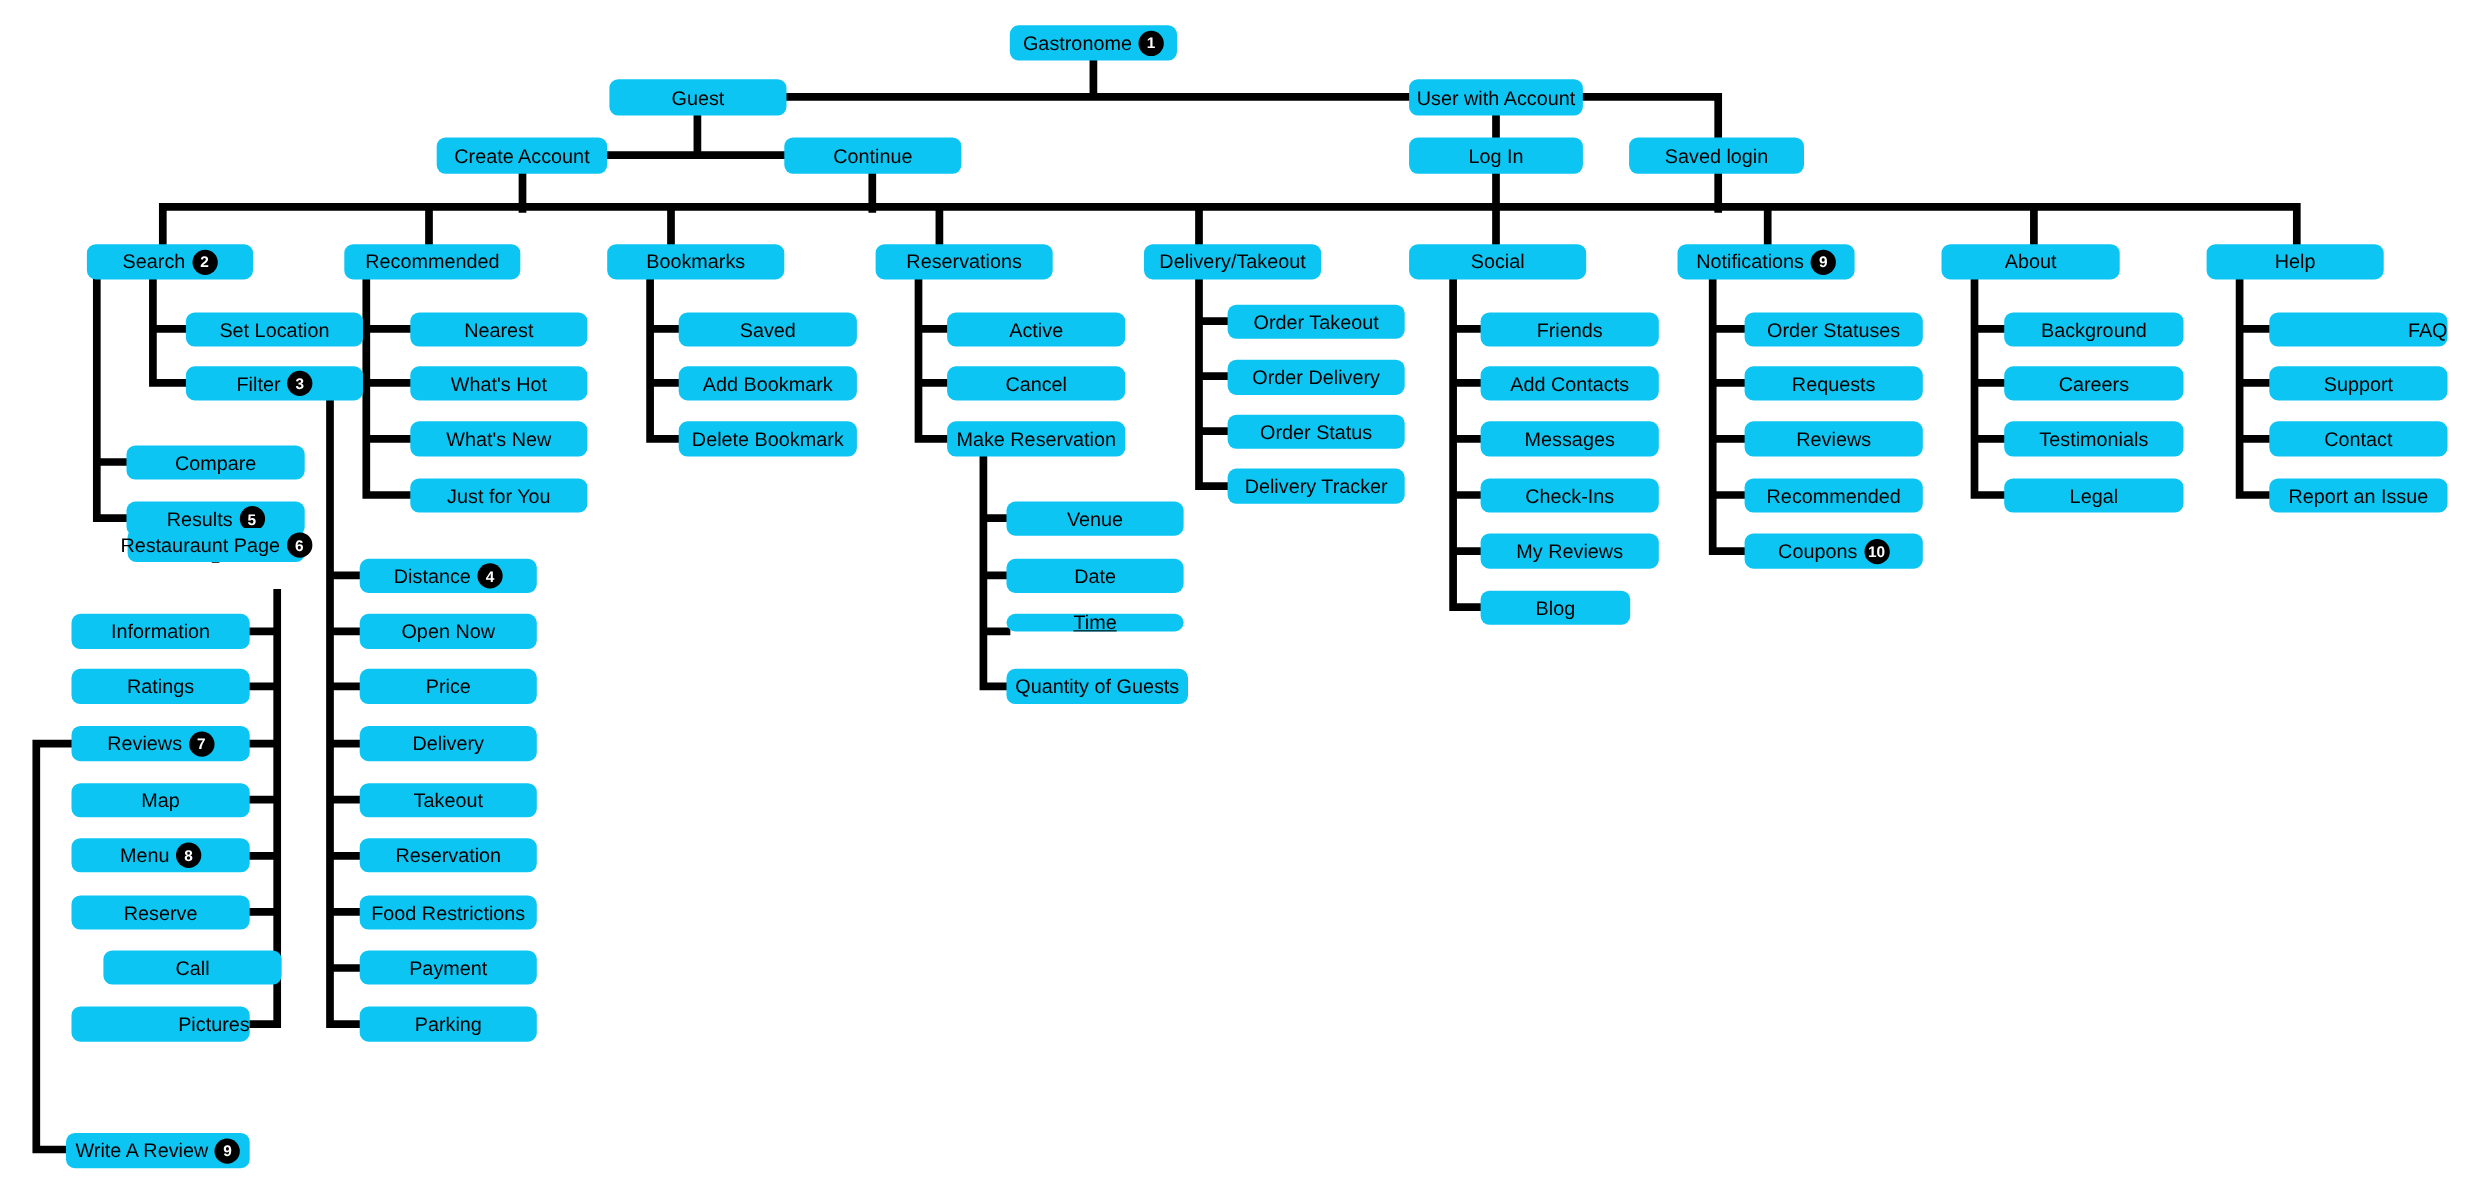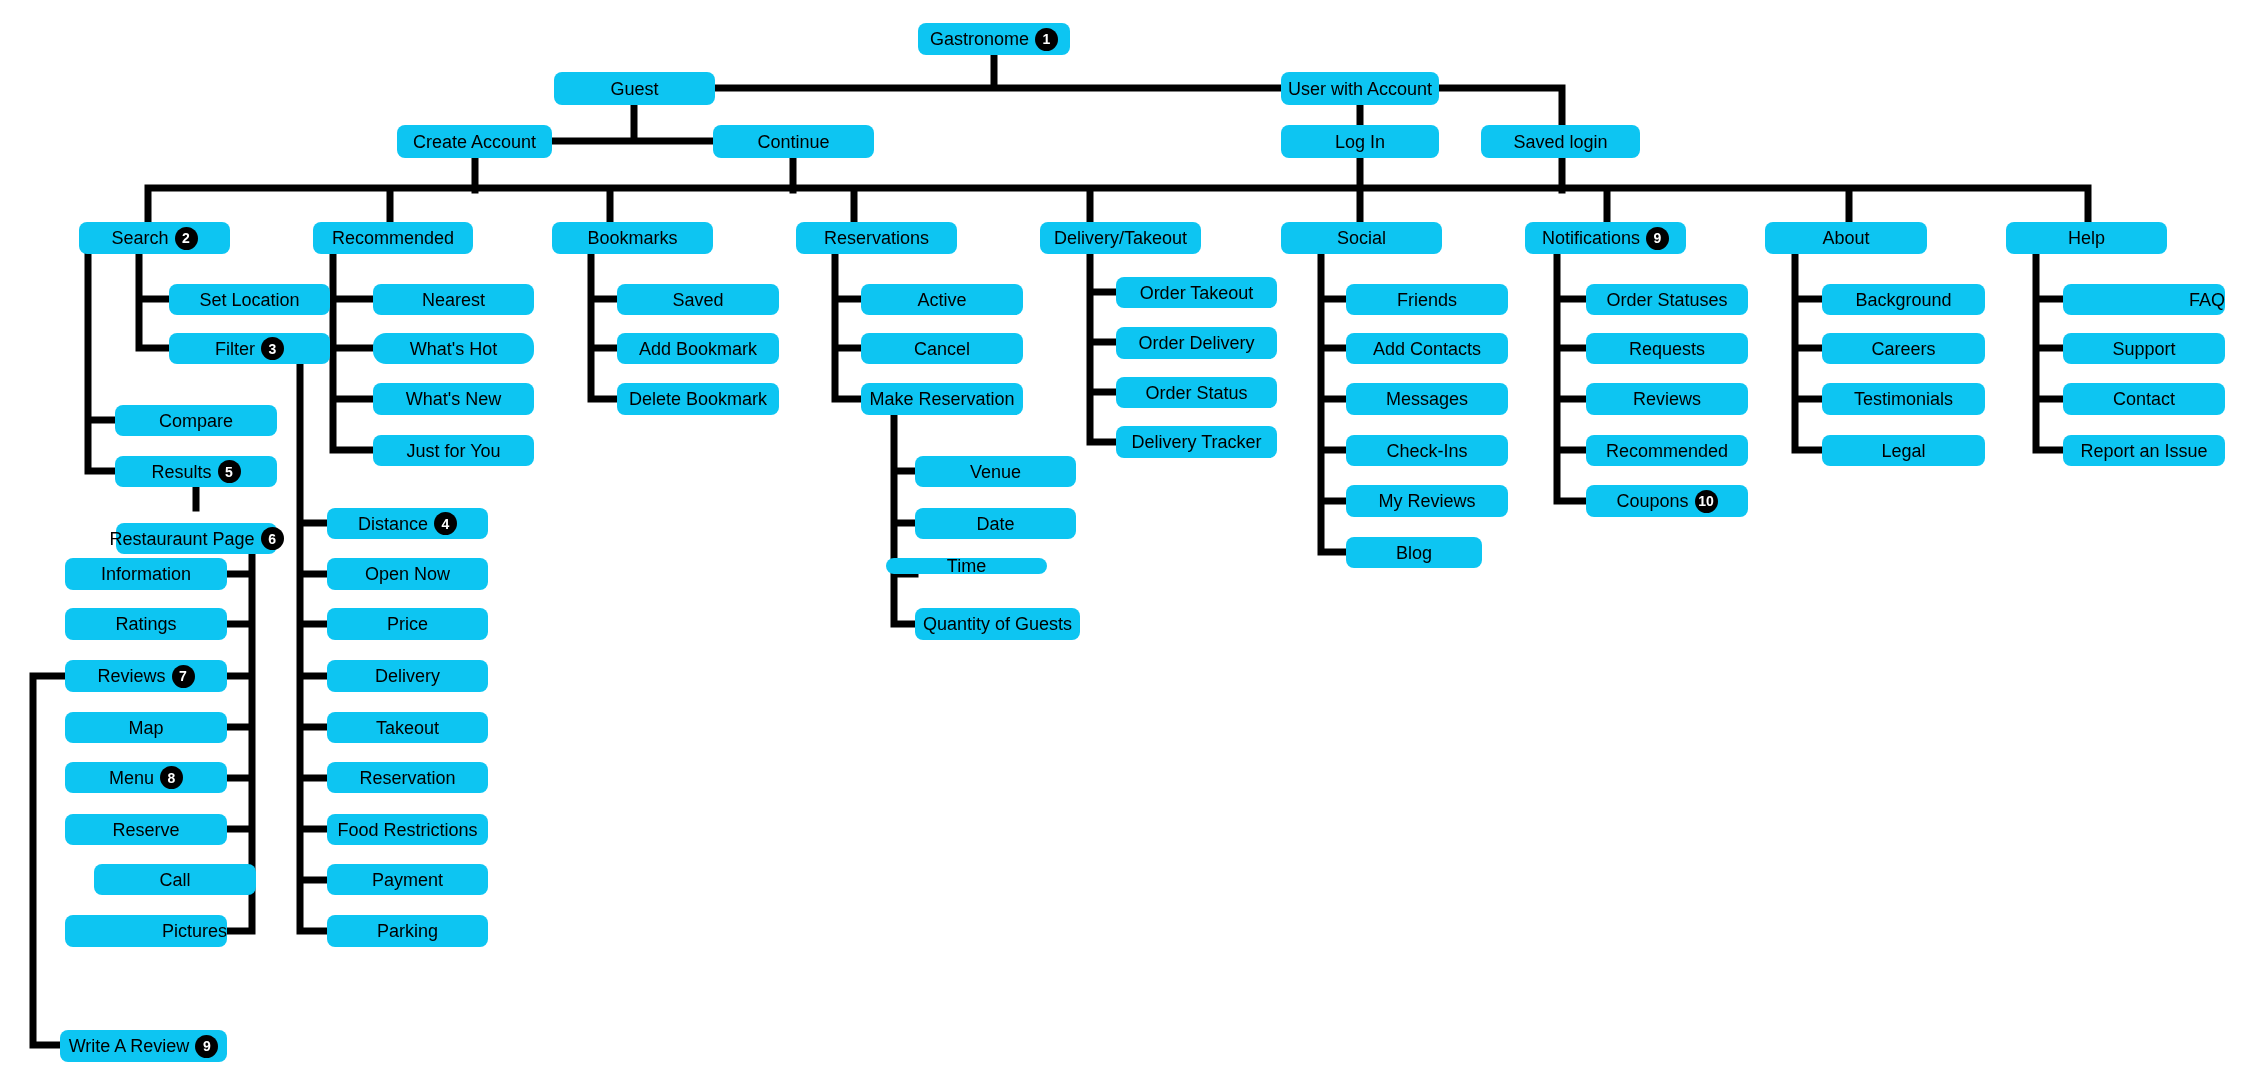--- a/index.html
+++ b/index.html
@@ -100,21 +100,21 @@
         <span class="lbl">Filter</span>
         <span class="badge" style="background: rgb(0, 0, 0); color: rgb(255, 255, 255);">3</span>
       </div>
       <div class="node" style="left: 115px; top: 405px; width: 162px; height: 31px;">
         <span class="lbl">Compare</span>
       </div>
       <div class="node" style="left: 115px; top: 456px; width: 162px; height: 31px;">
         <span class="lbl">Results</span>
         <span class="badge" style="background: rgb(0, 0, 0); color: rgb(255, 255, 255);">5</span>
       </div>
-      <div class="node" style="left: 116px; top: 523px; width: 161px; height: 31px; text-align: center;">
+      <div class="node" style="left: 116px; top: 480px; width: 161px; height: 31px; text-align: center;">
         <span class="lbl">Restauraunt Page</span>
         <span class="badge" style="background: rgb(0, 0, 0); color: rgb(255, 255, 255);">6</span>
       </div>
       <div class="node" style="left: 65px; top: 558px; width: 162px; height: 32px;">
         <span class="lbl">Information</span>
       </div>
       <div class="node" style="left: 65px; top: 608px; width: 162px; height: 32px;">
         <span class="lbl">Ratings</span>
       </div>
       <div class="node" style="left: 65px; top: 660px; width: 162px; height: 32px;">
@@ -140,21 +140,21 @@
       <div class="node" style="left: 60px; top: 1030px; width: 167px; height: 32px;">
         <span class="lbl">Write A Review</span>
         <span class="badge" style="background: rgb(0, 0, 0); color: rgb(255, 255, 255);">9</span>
       </div>
       <div class="node" style="left: 313px; top: 222px; width: 160px; height: 32px;">
         <span class="lbl">Recommended</span>
       </div>
       <div class="node" style="left: 373px; top: 284px; width: 161px; height: 31px;">
         <span class="lbl">Nearest</span>
       </div>
-      <div class="node" style="left: 373px; top: 333px; width: 161px; height: 31px; border-radius: 13px;">
+      <div class="node" style="left: 373px; top: 333px; width: 161px; height: 31px;">
         <span class="lbl">What's Hot</span>
       </div>
       <div class="node" style="left: 373px; top: 383px; width: 161px; height: 32px;">
         <span class="lbl">What's New</span>
       </div>
       <div class="node" style="left: 373px; top: 435px; width: 161px; height: 31px;">
         <span class="lbl">Just for You</span>
       </div>
       <div class="node" style="left: 327px; top: 508px; width: 161px; height: 31px;">
         <span class="lbl">Distance</span>
@@ -207,21 +207,21 @@
       </div>
       <div class="node" style="left: 861px; top: 383px; width: 162px; height: 32px;">
         <span class="lbl">Make Reservation</span>
       </div>
       <div class="node" style="left: 915px; top: 456px; width: 161px; height: 31px;">
         <span class="lbl">Venue</span>
       </div>
       <div class="node" style="left: 915px; top: 508px; width: 161px; height: 31px;">
         <span class="lbl">Date</span>
       </div>
-      <div class="node" style="left: 886px; top: 558px; width: 161px; height: 16px;">
+      <div class="node" style="left: 915px; top: 558px; width: 161px; height: 16px; text-decoration: underline;">
         <span class="lbl">Time</span>
       </div>
       <div class="node" style="left: 915px; top: 608px; width: 165px; height: 32px;">
         <span class="lbl">Quantity of Guests</span>
       </div>
       <div class="node" style="left: 1040px; top: 222px; width: 161px; height: 32px;">
         <span class="lbl">Delivery/Takeout</span>
       </div>
       <div class="node" style="left: 1116px; top: 277px; width: 161px; height: 31px;">
         <span class="lbl">Order Takeout</span>

